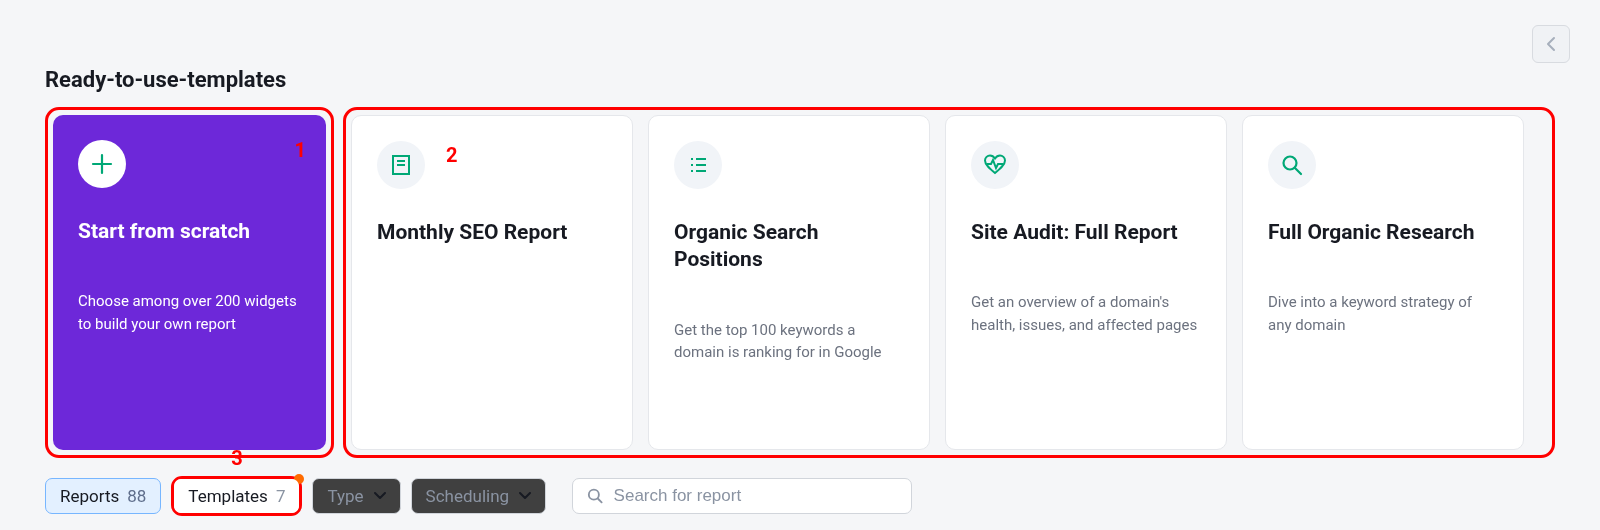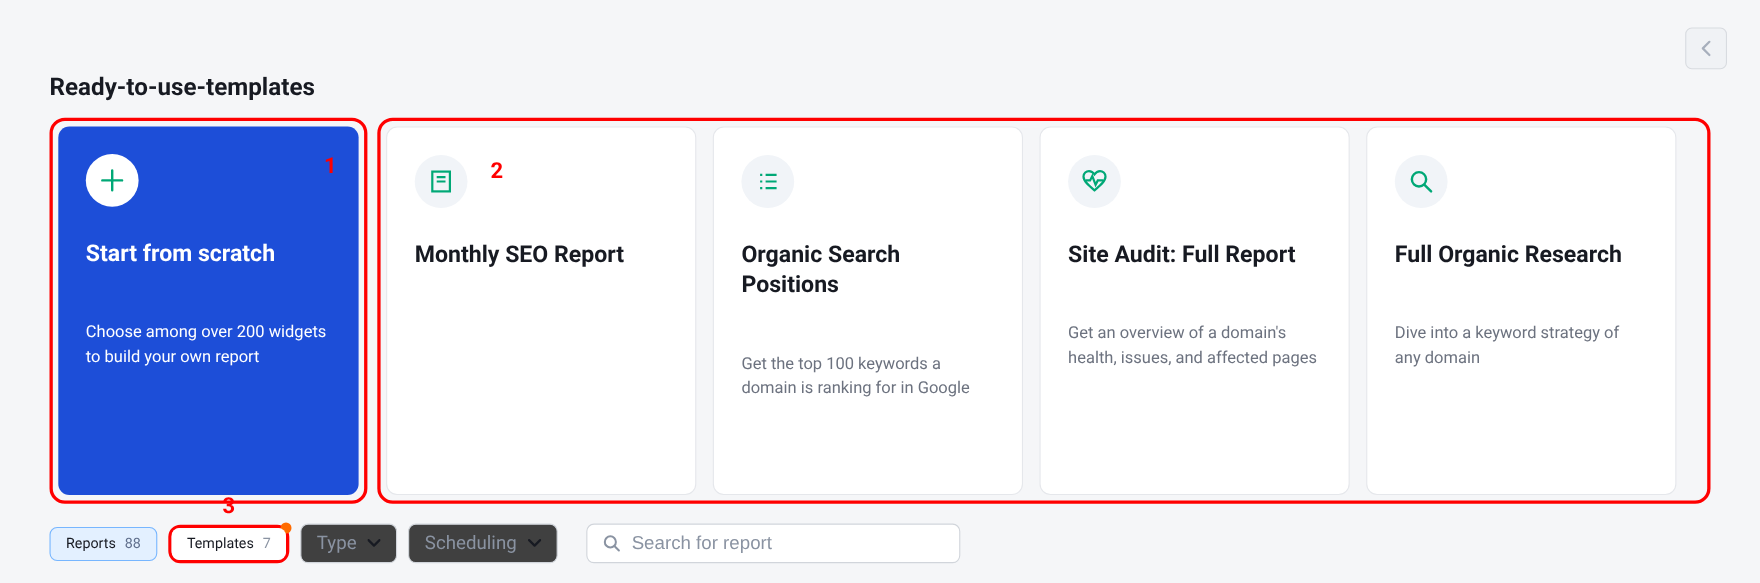--- a/index.html
+++ b/index.html
@@ -62,21 +62,21 @@
       background: #ffffff;
       border: 1px solid #e5e7eb;
       border-radius: 10px;
       padding: 25px 25px;
       width: 282px;
       height: 335px;
       display: flex;
       flex-direction: column;
     }
     .card-scratch {
-      background: #1d4ed8;
+      background: #6d28d9;
       border: none;
       width: 273px;
       height: 335px;
     }
     .card-icon-wrap {
       width: 48px;
       height: 48px;
       border-radius: 50%;
       display: flex;
       align-items: center;
@@ -112,21 +112,21 @@
       align-items: center;
       gap: 10px;
       margin-top: 15px;
       position: relative;
     }
     .pill {
       display: inline-flex;
       align-items: center;
       padding: 7px 14px;
       border-radius: 7px;
-      font-size: 13px;
+      font-size: 17px;
       gap: 8px;
       border: 1px solid transparent;
       cursor: pointer;
     }
     .pill-reports {
       background: #e3f0ff;
       border: 1px solid #77b6ff;
       color: #171a22;
     }
     .pill-reports .count {

